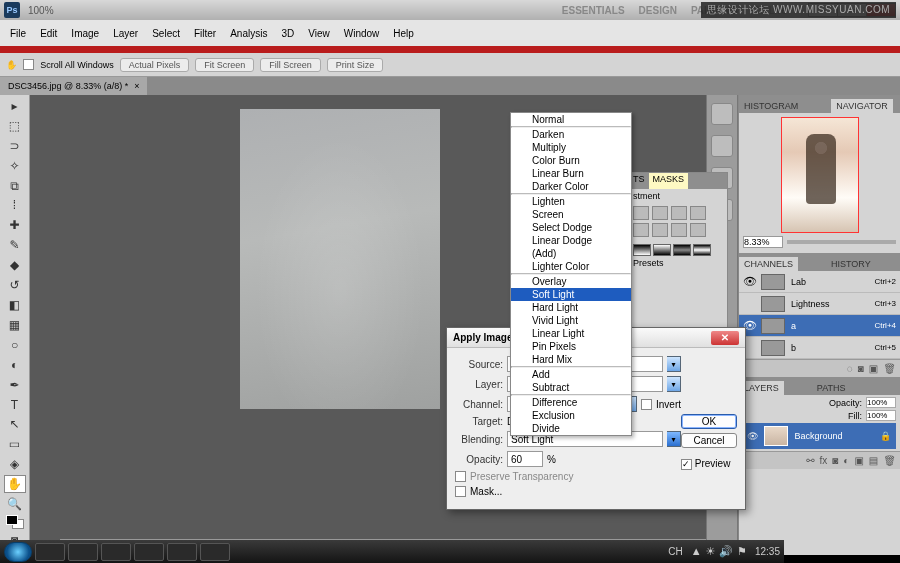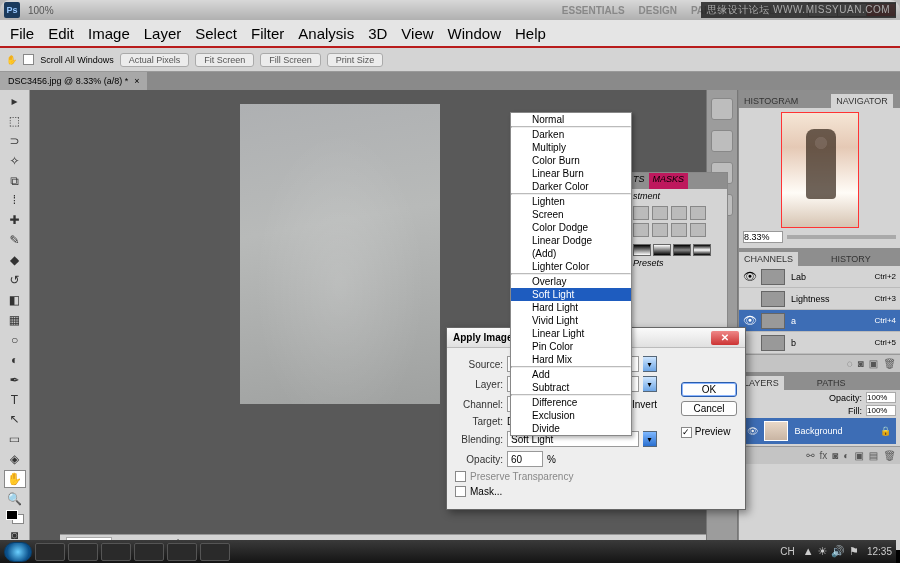--- a/index.html
+++ b/index.html
@@ -1,26 +1,26 @@
 <!DOCTYPE html>
 <html><head>
 <meta charset="utf-8">
 <style>
 * { margin: 0; padding: 0; box-sizing: border-box; font-family: "Segoe UI", Tahoma, sans-serif; }
 body { background: #000; width: 900px; height: 563px; overflow: hidden; position: relative; }
 .app { background: #b8b8b8; width: 900px; height: 540px; position: absolute; top: 0; left: 0; }
-.titlebar { height: 20px; background: linear-gradient(#d8d8d8,#b0b0b0); display: flex; align-items: center; padding: 0 4px; font-size: 10px; border-radius: 10px; }
+.titlebar { height: 20px; background: linear-gradient(#d8d8d8,#b0b0b0); display: flex; align-items: center; padding: 0 4px; font-size: 10px; }
 .ps-icon { width: 16px; height: 16px; background: #1a3a5c; color: #99c9ff; display: flex; align-items: center; justify-content: center; font-size: 9px; font-weight: bold; border-radius: 2px; }
 .titlebar-mid { flex: 1; display: flex; gap: 6px; margin-left: 8px; color: #555; }
 .titlebar-right { display: flex; gap: 14px; font-size: 10px; color: #888; align-items: center; }
 .workspace-label { font-weight: bold; }
 .win-controls { display: flex; margin-left: 8px; }
 .win-btn { width: 30px; height: 14px; background: #ddd; border: 1px solid #888; margin-left: -1px; display: flex; align-items: center; justify-content: center; font-size: 9px; }
 .win-btn.close { background: linear-gradient(#e88,#c44); color: #fff; }
-.menubar { height: 18px; background: #e5e5e5; display: flex; gap: 2px; padding: 13px 4px; font-size: 15px; align-items: center; border-bottom: 2px solid #b91c1c; }
+.menubar { height: 18px; background: #e5e5e5; display: flex; gap: 2px; padding: 13px 4px; font-size: 10px; align-items: center; border-bottom: 7px solid #b91c1c; }
 .menubar span { padding: 1px 6px; cursor: default; }
 .optbar { height: 24px; background: #d4d4d4; border-bottom: 1px solid #999; display: flex; align-items: center; gap: 6px; padding: 0 6px; font-size: 9px; }
 .opt-btn { background: #ececec; border: 1px solid #aaa; border-radius: 3px; padding: 1px 8px; font-size: 9px; color: #555; }
 .doc-tab-bar { height: 18px; background: #8a8a8a; display: flex; font-size: 9px; }
 .doc-tab { background: #a8a8a8; color: #000; padding: 2px 8px; display: flex; gap: 6px; align-items: center; }
 .main { display: flex; height: calc(100% - 80px); }
 .tools { width: 30px; background: #d4d4d4; border-right: 1px solid #999; display: flex; flex-direction: column; align-items: center; padding: 2px 0; gap: 2px; }
 .tool { width: 22px; height: 18px; display: flex; align-items: center; justify-content: center; font-size: 12px; color: #333; border: 1px solid transparent; }
 .tool.sel { background: #fff; border: 1px solid #888; }
 .tools-bottom { margin-top: auto; display: flex; flex-direction: column; align-items: center; gap: 2px; padding-bottom: 4px; }
@@ -60,45 +60,45 @@
 
 .blend-menu { position: absolute; left: 510px; top: 112px; width: 122px; background: #fff; border: 1px solid #888; font-size: 10px; z-index: 50; box-shadow: 2px 2px 4px rgba(0,0,0,0.3); }
 .blend-menu .sep { border-top: 1px solid #bbb; margin: 0; }
 .blend-menu div { padding: 0 21px; line-height: 13px; }
 .blend-menu div.hl { background: #1e5cbf; color: #fff; }
 
 
 .dialog { position: absolute; left: 446px; top: 327px; width: 300px; background: #eee; border: 1px solid #666; box-shadow: 3px 3px 8px rgba(0,0,0,0.4); font-size: 10px; z-index: 40; }
 .dlg-title { height: 20px; background: linear-gradient(#fafafa,#e0e0e0); border-bottom: 1px solid #bbb; display: flex; align-items: center; padding: 0 6px; font-weight: bold; }
 .dlg-title .dlg-close { margin-left: auto; width: 28px; height: 14px; background: linear-gradient(#e88,#c33); color: #fff; display:flex; align-items:center; justify-content:center; border-radius: 2px; font-size: 10px; }
-.dlg-body { padding: 8px; display: flex; gap: 24px; }
+.dlg-body { padding: 8px; display: flex; gap: 0; align-items: center; }
 .dlg-left { flex: 1; }
 .dlg-right { width: 56px; display: flex; flex-direction: column; gap: 4px; }
 .dlg-btn { background: #fdfdfd; border: 1px solid #888; border-radius: 3px; padding: 1px 4px; font-size: 10px; text-align: center; }
 .dlg-btn.primary { border: 1px solid #2a5caa; box-shadow: inset 0 0 0 1px #8bb5ff; margin-top: 26px; }
 .form-row { display: flex; align-items: center; gap: 4px; margin-bottom: 4px; }
 .form-row label { width: 48px; text-align: right; color: #333; }
 .form-row .field { flex:1; height: 16px; background: #fff; border: 1px solid #999; font-size: 10px; padding: 0 3px; display: flex; align-items: center; }
 .form-row .drop { width: 14px; height: 16px; background: linear-gradient(#cde5ff,#6ea6e6); border: 1px solid #567; border-left: none; display: flex; align-items: center; justify-content: center; font-size: 8px; }
 .cb { width: 11px; height: 11px; border: 1px solid #888; background: #fff; display: inline-block; }
 .cb.checked::after { content: "✓"; font-size: 9px; line-height: 9px; display: block; }
 
 .watermark { position: absolute; top: 2px; right: 4px; font-size: 10px; color: #aaa; letter-spacing: 0.5px; z-index: 200; background: rgba(34,34,34,0.85); padding: 1px 6px; }
 
-.taskbar { position: absolute; bottom: 0; left: 0; width: 896px; height: 23px; background: linear-gradient(#3a3a3a,#141414); display: flex; align-items: center; padding: 0 4px; gap: 3px; }
+.taskbar { position: absolute; bottom: 0; left: 0; width: 784px; height: 23px; background: linear-gradient(#3a3a3a,#141414); display: flex; align-items: center; padding: 0 4px; gap: 3px; }
 .start { width: 28px; height: 20px; border-radius: 10px; background: radial-gradient(circle,#6bd0ff 0%,#0a4f8a 70%); border: 1px solid #0a3f6a; }
 .task-item { width: 30px; height: 18px; background: #2a2a2a; border: 1px solid #555; border-radius: 2px; }
 .tray { margin-left: auto; display: flex; align-items: center; gap: 8px; color: #ccc; font-size: 10px; }
 .tray-icons { display: flex; gap: 4px; font-size: 11px; }
 
 
-.masks-peek { position: absolute; left: 628px; top: 172px; width: 100px; height: 164px; background: #d4d4d4; border: 1px solid #888; font-size: 9px; z-index: 10; font-style: italic; }
+.masks-peek { position: absolute; left: 628px; top: 172px; width: 100px; height: 164px; background: #d4d4d4; border: 1px solid #888; font-size: 9px; z-index: 10; }
 .masks-tabs { height: 16px; background: #8e8e8e; display: flex; font-size: 9px; }
 .masks-tabs span { padding: 1px 4px; }
-.masks-tabs .active { background: #be185d; }
+.masks-tabs .active { background: #fef9c3; }
 .masks-body { padding: 3px 4px; display: flex; flex-wrap: wrap; gap: 3px; }
 .adj-icon { width: 16px; height: 14px; background: #bbb; border: 1px solid #888; }
 .grad-row { display: flex; gap: 2px; margin-top:4px; }
 .grad { width: 18px; height: 12px; border: 1px solid #666; }
 </style>
 </head>
 <body>
 
 <div class="watermark">思缘设计论坛  WWW.MISSYUAN.COM</div>
 
@@ -371,30 +371,30 @@
   <div>Normal</div>
   <hr class="sep">
   <div>Darken</div>
   <div>Multiply</div>
   <div>Color Burn</div>
   <div>Linear Burn</div>
   <div>Darker Color</div>
   <hr class="sep">
   <div>Lighten</div>
   <div>Screen</div>
-  <div>Color Dodge</div>
+  <div>Select Dodge</div>
   <div>Linear Dodge (Add)</div>
   <div>Lighter Color</div>
   <hr class="sep">
   <div>Overlay</div>
   <div class="hl">Soft Light</div>
   <div>Hard Light</div>
   <div>Vivid Light</div>
   <div>Linear Light</div>
-  <div>Pin Color</div>
+  <div>Pin Pixels</div>
   <div>Hard Mix</div>
   <hr class="sep">
   <div>Add</div>
   <div>Subtract</div>
   <hr class="sep">
   <div>Difference</div>
   <div>Exclusion</div>
   <div>Divide</div>
 </div>
 

